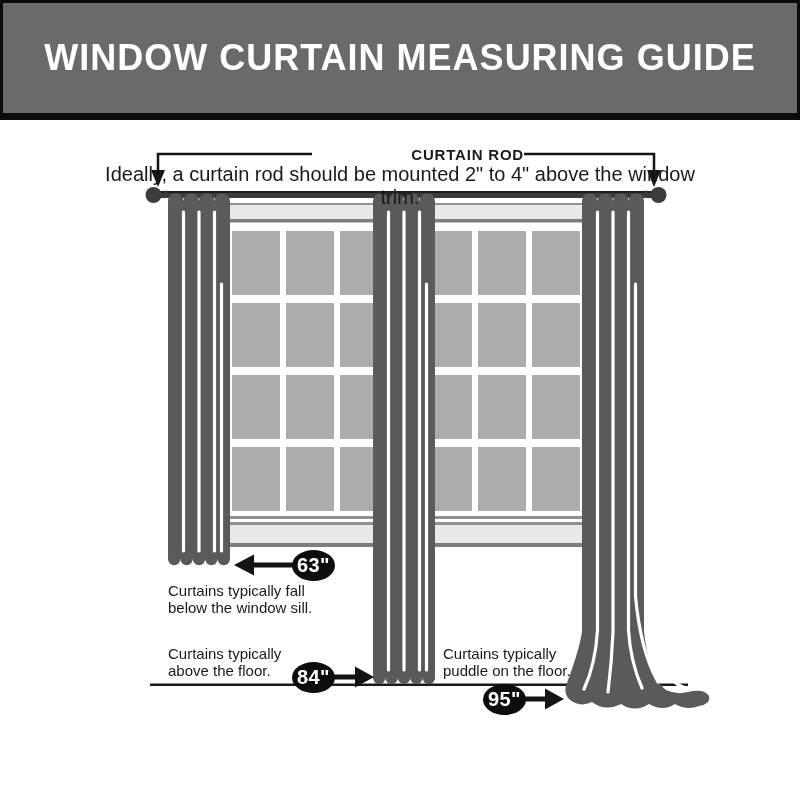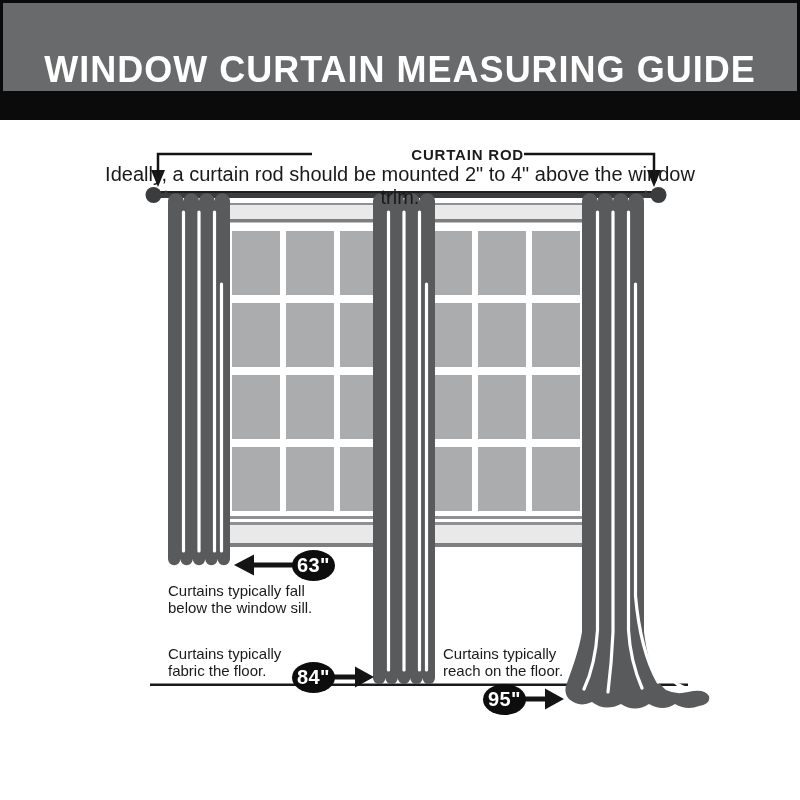--- a/index.html
+++ b/index.html
@@ -1,21 +1,21 @@
 <!DOCTYPE html>
 <html><head>
 <meta charset="utf-8">
 <style>
   html,body{margin:0;padding:0;background:#ffffff;}
   .stage{position:relative;width:800px;height:800px;background:#ffffff;overflow:hidden;
          font-family:"Liberation Sans", sans-serif;color:#1a1a1a;}
   
   .banner{position:absolute;top:0;left:0;width:800px;height:120px;background:#0b0b0b;}
-  .banner-inner{position:absolute;top:3px;left:3px;right:3px;height:88px;background:#696a6b;
-                display:flex;align-items:flex-end;justify-content:center;}
+  .banner-inner{position:absolute;top:3px;left:3px;right:3px;height:110px;background:#696a6b;
+                display:flex;align-items:center;justify-content:center;}
   .banner-title{color:#ffffff;font-size:36px;font-weight:bold;letter-spacing:1px;white-space:nowrap;}
   
   .diagram{position:absolute;left:0;top:0;width:800px;height:800px;}
   
   .rod-title{position:absolute;left:312px;top:146px;width:212px;text-align:right;
              font-size:15px;font-weight:bold;letter-spacing:.8px;background:#fff;}
   .rod-note{position:absolute;left:100px;top:163px;width:600px;text-align:center;font-size:20px;}
   .mlabel{position:absolute;font-size:15px;line-height:16.5px;}
   .m63{left:168px;top:583px;}
   .m84{left:168px;top:646px;}
@@ -174,21 +174,21 @@
   <div class="badge b63">63"</div>
   <div class="badge b84">84"</div>
   <div class="badge b95">95"</div>
 
   <div class="mlabel m63">
     <span style="display:block">Curtains typically fall</span>
     <span style="display:block">below the window sill.</span>
   </div>
   <div class="mlabel m84">
     <span style="display:block">Curtains typically</span>
-    <span style="display:block">fabric the floor.</span>
+    <span style="display:block">above the floor.</span>
   </div>
   <div class="mlabel m95">
     <span style="display:block">Curtains typically</span>
-    <span style="display:block">reach on the floor.</span>
+    <span style="display:block">puddle on the floor.</span>
   </div>
 
 
 </div>
 
 </body></html>

